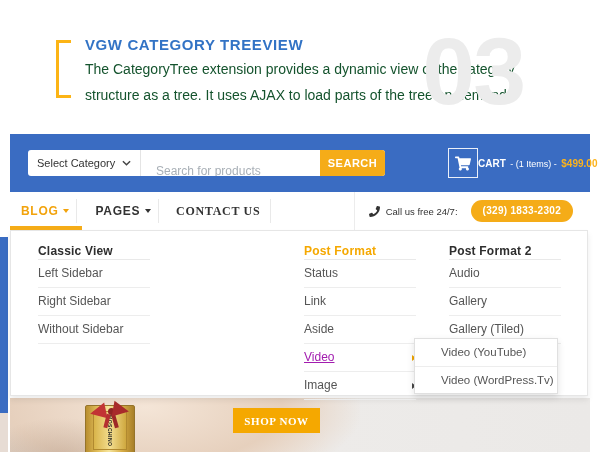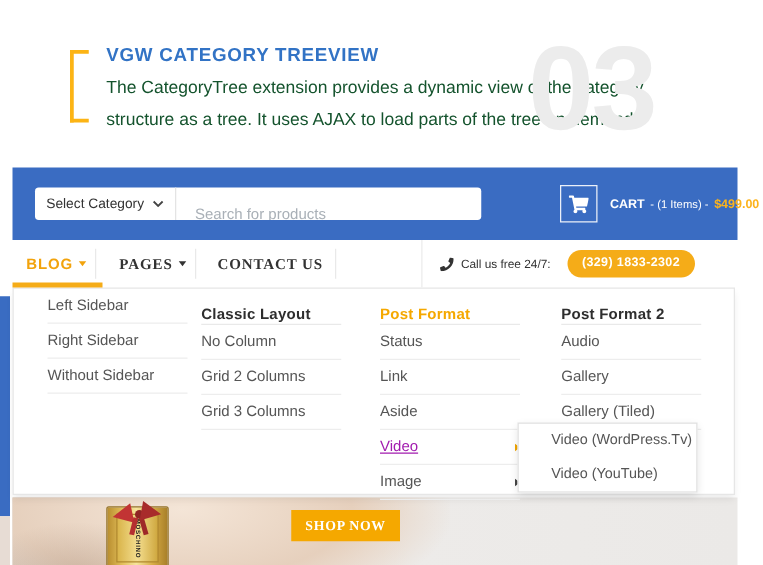--- a/index.html
+++ b/index.html
@@ -28,38 +28,38 @@
   .category-select{width:94px;display:flex;align-items:center;padding:13px 9px;border-right:1px solid #e4e4e4;cursor:pointer;}
   .category-select .cs-label{font-size:11px;color:#333;flex:1;white-space:nowrap;}
   .search-input{flex:1;min-width:0;border:none;outline:none;background:transparent;
     padding:16px 8px 0 15px;font-size:12px;color:#555;font-family:inherit;}
   .search-input::placeholder{color:#a9b0b7;}
   .search-btn{width:65px;border:none;background:#f5ac18;color:#fff;font-weight:bold;font-size:11px;
     letter-spacing:.5px;font-family:inherit;border-radius:0 3px 3px 0;cursor:pointer;}
   .cart-widget{position:absolute;left:438px;top:14px;display:flex;align-items:center;cursor:pointer;}
   .cart-box{width:28px;height:28px;border:1px solid rgba(255,255,255,.9);display:flex;
     align-items:center;justify-content:center;flex-shrink:0;}
-  .cart-text{margin-left:10px;font-size:9px;color:#fff;white-space:nowrap;}
+  .cart-text{margin-left:0;font-size:9px;color:#fff;white-space:nowrap;}
   .cart-label{font-weight:bold;font-size:10px;}
   .cart-items{margin:0 2px;}
   .cart-total{font-weight:bold;font-size:10px;color:#fcb31c;}
   
   .menu-bar{position:absolute;left:10px;top:192px;width:580px;height:38px;background:#fff;
     display:flex;align-items:center;}
   .menu-item{position:relative;height:38px;display:flex;align-items:center;font-size:12px;
     font-weight:bold;letter-spacing:.7px;color:#333;cursor:pointer;white-space:nowrap;}
   .mi-blog{padding:0 7px 0 11px;color:#f2a30c;}
-  .mi-pages{padding:0 7px 0 18px;font-family:Liberation Serif, serif;}
+  .mi-pages{padding:0 7px 0 18px;}
   .mi-contact{padding:0 10px 0 17px;font-family:Liberation Serif, serif;}
   .caret{width:0;height:0;border-left:3.5px solid transparent;border-right:3.5px solid transparent;
     border-top:4px solid #f2a30c;margin-left:5px;}
   .caret.dark{border-top-color:#333;}
   .vdiv{width:1px;height:24px;background:#e9e9e9;flex-shrink:0;}
   .active-underline{position:absolute;left:0;bottom:0;width:72px;height:4px;background:#f5ac18;z-index:7;}
-  .menu-right{position:absolute;right:17px;top:0;height:38px;display:flex;align-items:center;text-align:right;}
+  .menu-right{position:absolute;right:0;top:0;height:38px;display:flex;align-items:center;text-align:right;}
   .vdiv-full{width:1px;height:38px;background:#ececec;margin-right:14px;}
   .phone-icon{margin-right:6px;flex-shrink:0;}
   .call-text{font-size:9.5px;color:#333;}
   .phone-pill{margin-left:13px;margin-right:17px;background:#f5ac18;color:#fff;font-size:10px;
     font-weight:bold;height:22px;line-height:22px;padding:0 12px;border-radius:11px;cursor:pointer;
     letter-spacing:.3px;white-space:nowrap;}
   
   .mega-menu{position:absolute;left:10px;top:230px;width:578px;height:166px;background:#fff;
     border:1px solid #e6e6e6;box-shadow:0 4px 6px rgba(0,0,0,.08);z-index:5;box-sizing:border-box;}
   .menu-col{position:absolute;top:0;width:112px;}
@@ -119,20 +119,21 @@
 
 <header class="top-bar">
   <div class="search-widget">
     <div class="category-select">
       <span class="cs-label">Select Category</span>
       <svg width="9" height="6" viewBox="0 0 10 6">
           <path d="M1 1l4 4 4-4" stroke="#444" stroke-width="1.6" fill="none"></path>
         </svg>
     </div>
     <input class="search-input" type="text" placeholder="Search for products" style="">
+    <button class="search-btn">SEARCH</button>
   </div>
   <div class="cart-widget">
     <div class="cart-box">
       <svg width="16" height="15" viewBox="0 0 576 512">
           <path fill="#fff" d="M528.12 301.319l47.273-208C578.806 78.301 567.391 64 551.99 64H159.208l-9.166-44.81C147.758 8.021 137.93 0 126.529 0H24C10.745 0 0 10.745 0 24v16c0 13.255 10.745 24 24 24h69.883l70.248 343.435C147.325 417.1 136 435.222 136 456c0 30.928 25.072 56 56 56s56-25.072 56-56c0-10.536-2.908-20.394-7.969-28.8h160.03c-5.061 8.406-7.969 18.264-7.969 28.8 0 30.928 25.072 56 56 56s56-25.072 56-56c0-22.183-12.907-41.344-31.632-50.41l5.52-24.276c3.413-15.018-8.002-29.314-23.403-29.314H218.117l-6.545-32h293.145c11.206 0 20.92-7.754 23.403-18.681z"></path>
         </svg>
     </div>
     <div class="cart-text"><span class="cart-label">CART</span> <span class="cart-items">- (1 Items) -</span> <span class="cart-total">$499.00</span></div>
   </div>
 </header>
@@ -158,40 +159,29 @@
     <svg class="phone-icon" width="11" height="11" viewBox="0 0 512 512">
         <path fill="#333" d="M493.4 24.6l-104-24c-11.3-2.6-22.9 3.3-27.5 13.9l-48 112c-4.2 9.8-1.4 21.3 6.9 28l60.6 49.6c-36 76.7-98.9 140.5-177.2 177.2l-49.6-60.6c-6.8-8.3-18.2-11.1-28-6.9l-112 48C3.9 366.5-2 378.1.6 389.4l24 104C27.1 504.2 36.7 512 48 512c256.1 0 464-207.5 464-464 0-11.2-7.7-20.9-18.6-23.4z"></path>
       </svg>
     <span class="call-text">Call us free 24/7:</span>
     <a class="phone-pill">(329) 1833-2302</a>
   </div>
 </nav>
 
 <div class="mega-menu">
   <div class="menu-col col-1">
+    <div class="col-header">Classic View</div>
     <div class="col-item">
         <span class="lbl">Left Sidebar</span>
       </div>
     <div class="col-item">
         <span class="lbl">Right Sidebar</span>
       </div>
     <div class="col-item">
         <span class="lbl">Without Sidebar</span>
-      </div>
-  </div>
-  <div class="menu-col col-2">
-    <div class="col-header">Classic Layout</div>
-    <div class="col-item">
-        <span class="lbl">No Column</span>
-      </div>
-    <div class="col-item">
-        <span class="lbl">Grid 2 Columns</span>
-      </div>
-    <div class="col-item">
-        <span class="lbl">Grid 3 Columns</span>
       </div>
   </div>
   <div class="menu-col col-3">
     <div class="col-header hl">Post Format</div>
     <div class="col-item">
         <span class="lbl">Status</span>
       </div>
     <div class="col-item">
         <span class="lbl">Link</span>
       </div>
@@ -213,22 +203,22 @@
         <span class="lbl">Audio</span>
       </div>
     <div class="col-item">
         <span class="lbl">Gallery</span>
       </div>
     <div class="col-item">
         <span class="lbl">Gallery (Tiled)</span>
       </div>
   </div>
   <div class="submenu">
+    <div class="submenu-item first">Video (YouTube)</div>
     <div class="submenu-item">Video (WordPress.Tv)</div>
-    <div class="submenu-item first">Video (YouTube)</div>
   </div>
 </div>
 
 <div class="hero">
   <div class="hero-skin"></div>
   <div class="hero-shadow"></div>
   <div class="bottle">
     <div class="bottle-label">
       <span class="bottle-brand">MOSCHINO</span>
     </div>

